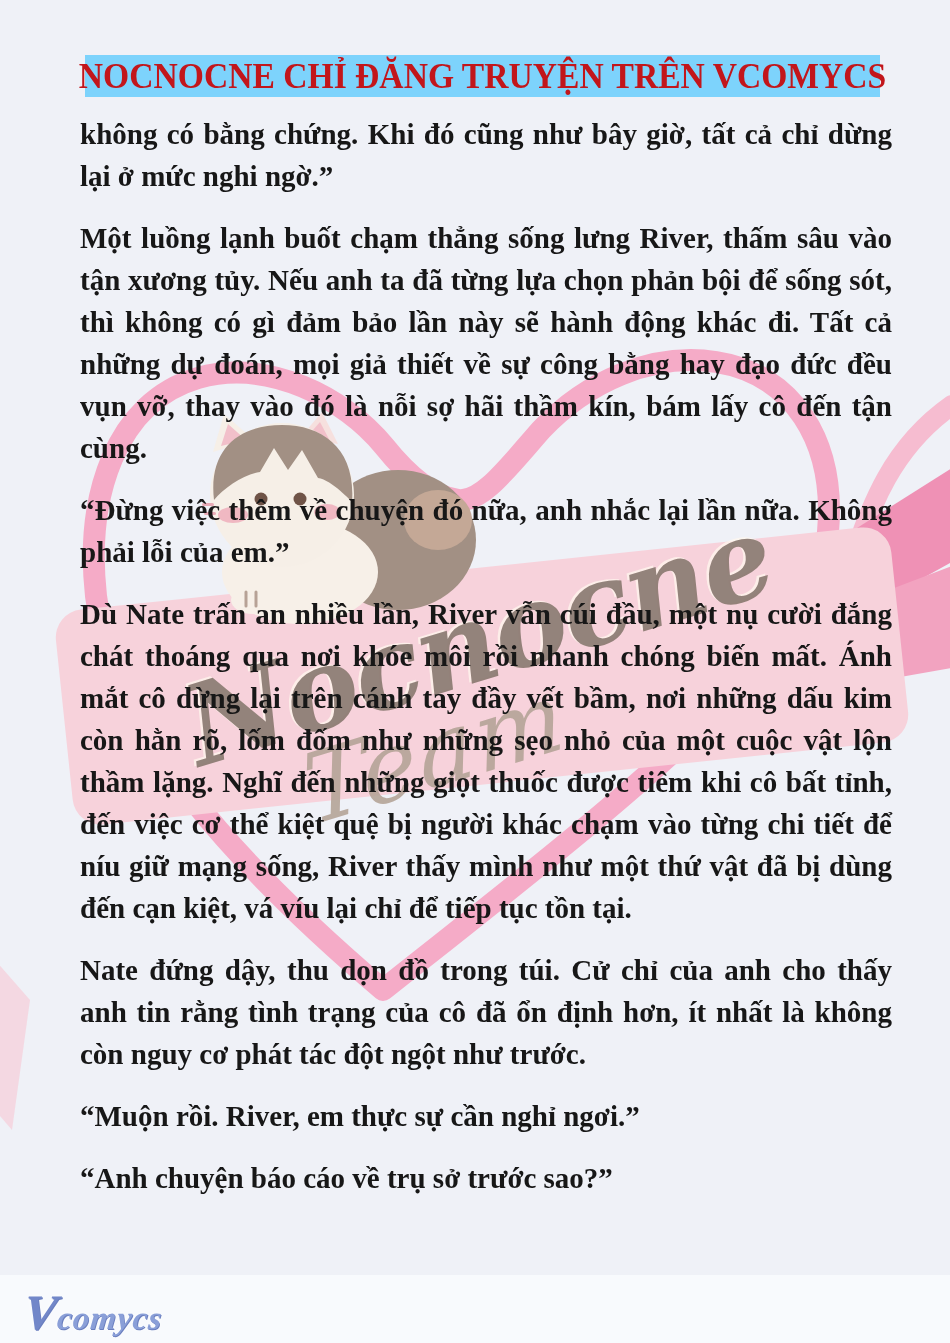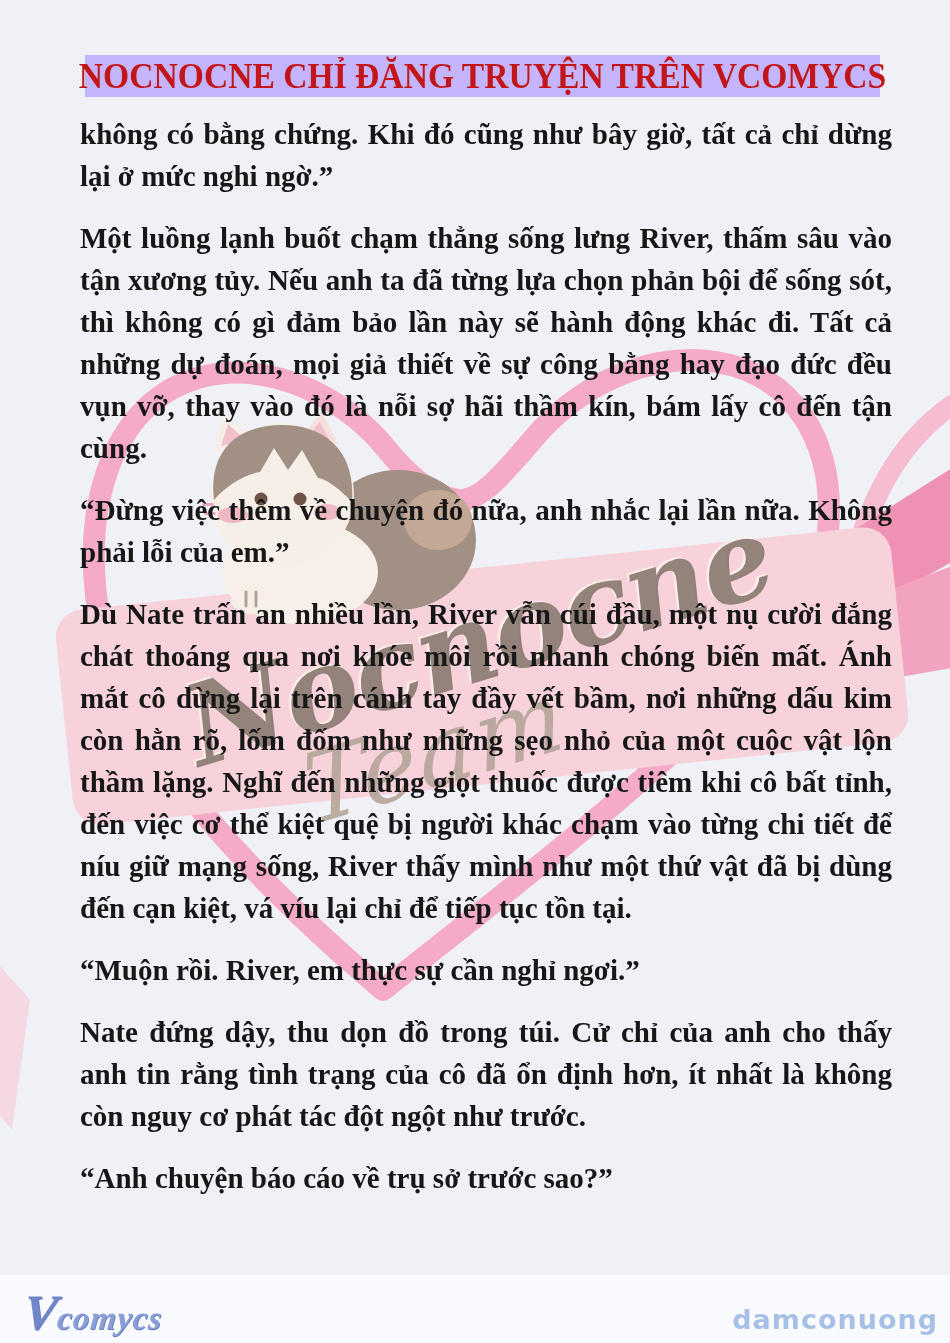--- a/index.html
+++ b/index.html
@@ -32,21 +32,21 @@
     left:300px;top:705px;
     font-size:96px;line-height:1;
     font-weight:400;
     color:rgba(179,162,149,0.88);
     transform:rotate(-17deg) skewX(-8deg);
     letter-spacing:2px;
   }
   
   .banner{
     position:absolute;left:85px;top:55px;width:795px;height:42px;
-    background:#c4b5fd;
+    background:#7dd3fc;
     display:flex;align-items:center;justify-content:center;
   }
   .banner span{
     font-family:"Liberation Serif","DejaVu Serif",serif;
     font-weight:700;font-size:35px;line-height:1;
     color:#c2161b;
     transform:scaleX(0.96);
     white-space:nowrap;
   }
   
@@ -152,24 +152,23 @@
 
   <header class="banner">
     <span>NOCNOCNE CHỈ ĐĂNG TRUYỆN TRÊN VCOMYCS</span>
   </header>
 
   <main class="content">
     <p>không có bằng chứng. Khi đó cũng như bây giờ, tất cả chỉ dừng lại ở mức nghi ngờ.”</p>
     <p>Một luồng lạnh buốt chạm thẳng sống lưng River, thấm sâu vào tận xương tủy. Nếu anh ta đã từng lựa chọn phản bội để sống sót, thì không có gì đảm bảo lần này sẽ hành động khác đi. Tất cả những dự đoán, mọi giả thiết về sự công bằng hay đạo đức đều vụn vỡ, thay vào đó là nỗi sợ hãi thầm kín, bám lấy cô đến tận cùng.</p>
     <p>“Đừng việc thêm về chuyện đó nữa, anh nhắc lại lần nữa. Không phải lỗi của em.”</p>
     <p>Dù Nate trấn an nhiều lần, River vẫn cúi đầu, một nụ cười đắng chát thoáng qua nơi khóe môi rồi nhanh chóng biến mất. Ánh mắt cô dừng lại trên cánh tay đầy vết bầm, nơi những dấu kim còn hằn rõ, lốm đốm như những sẹo nhỏ của một cuộc vật lộn thầm lặng. Nghĩ đến những giọt thuốc được tiêm khi cô bất tỉnh, đến việc cơ thể kiệt quệ bị người khác chạm vào từng chi tiết để níu giữ mạng sống, River thấy mình như một thứ vật đã bị dùng đến cạn kiệt, vá víu lại chỉ để tiếp tục tồn tại.</p>
+    <p>Nate đứng dậy, thu dọn đồ trong túi. Cử chỉ của anh cho thấy anh tin rằng tình trạng của cô đã ổn định hơn, ít nhất là không còn nguy cơ phát tác đột ngột như trước.</p>
     <p>“Muộn rồi. River, em thực sự cần nghỉ ngơi.”</p>
-    <p>Nate đứng dậy, thu dọn đồ trong túi. Cử chỉ của anh cho thấy anh tin rằng tình trạng của cô đã ổn định hơn, ít nhất là không còn nguy cơ phát tác đột ngột như trước.</p>
     <p>“Anh chuyện báo cáo về trụ sở trước sao?”</p>
   </main>
 
   <div class="footer-strip"></div>
   <div class="vcomycs">
     <span class="vcomycs-text">Vcomycs</span>
   </div>
-  <div class="damconuong">damconuong</div>
 
 </div>
 
 </body></html>

